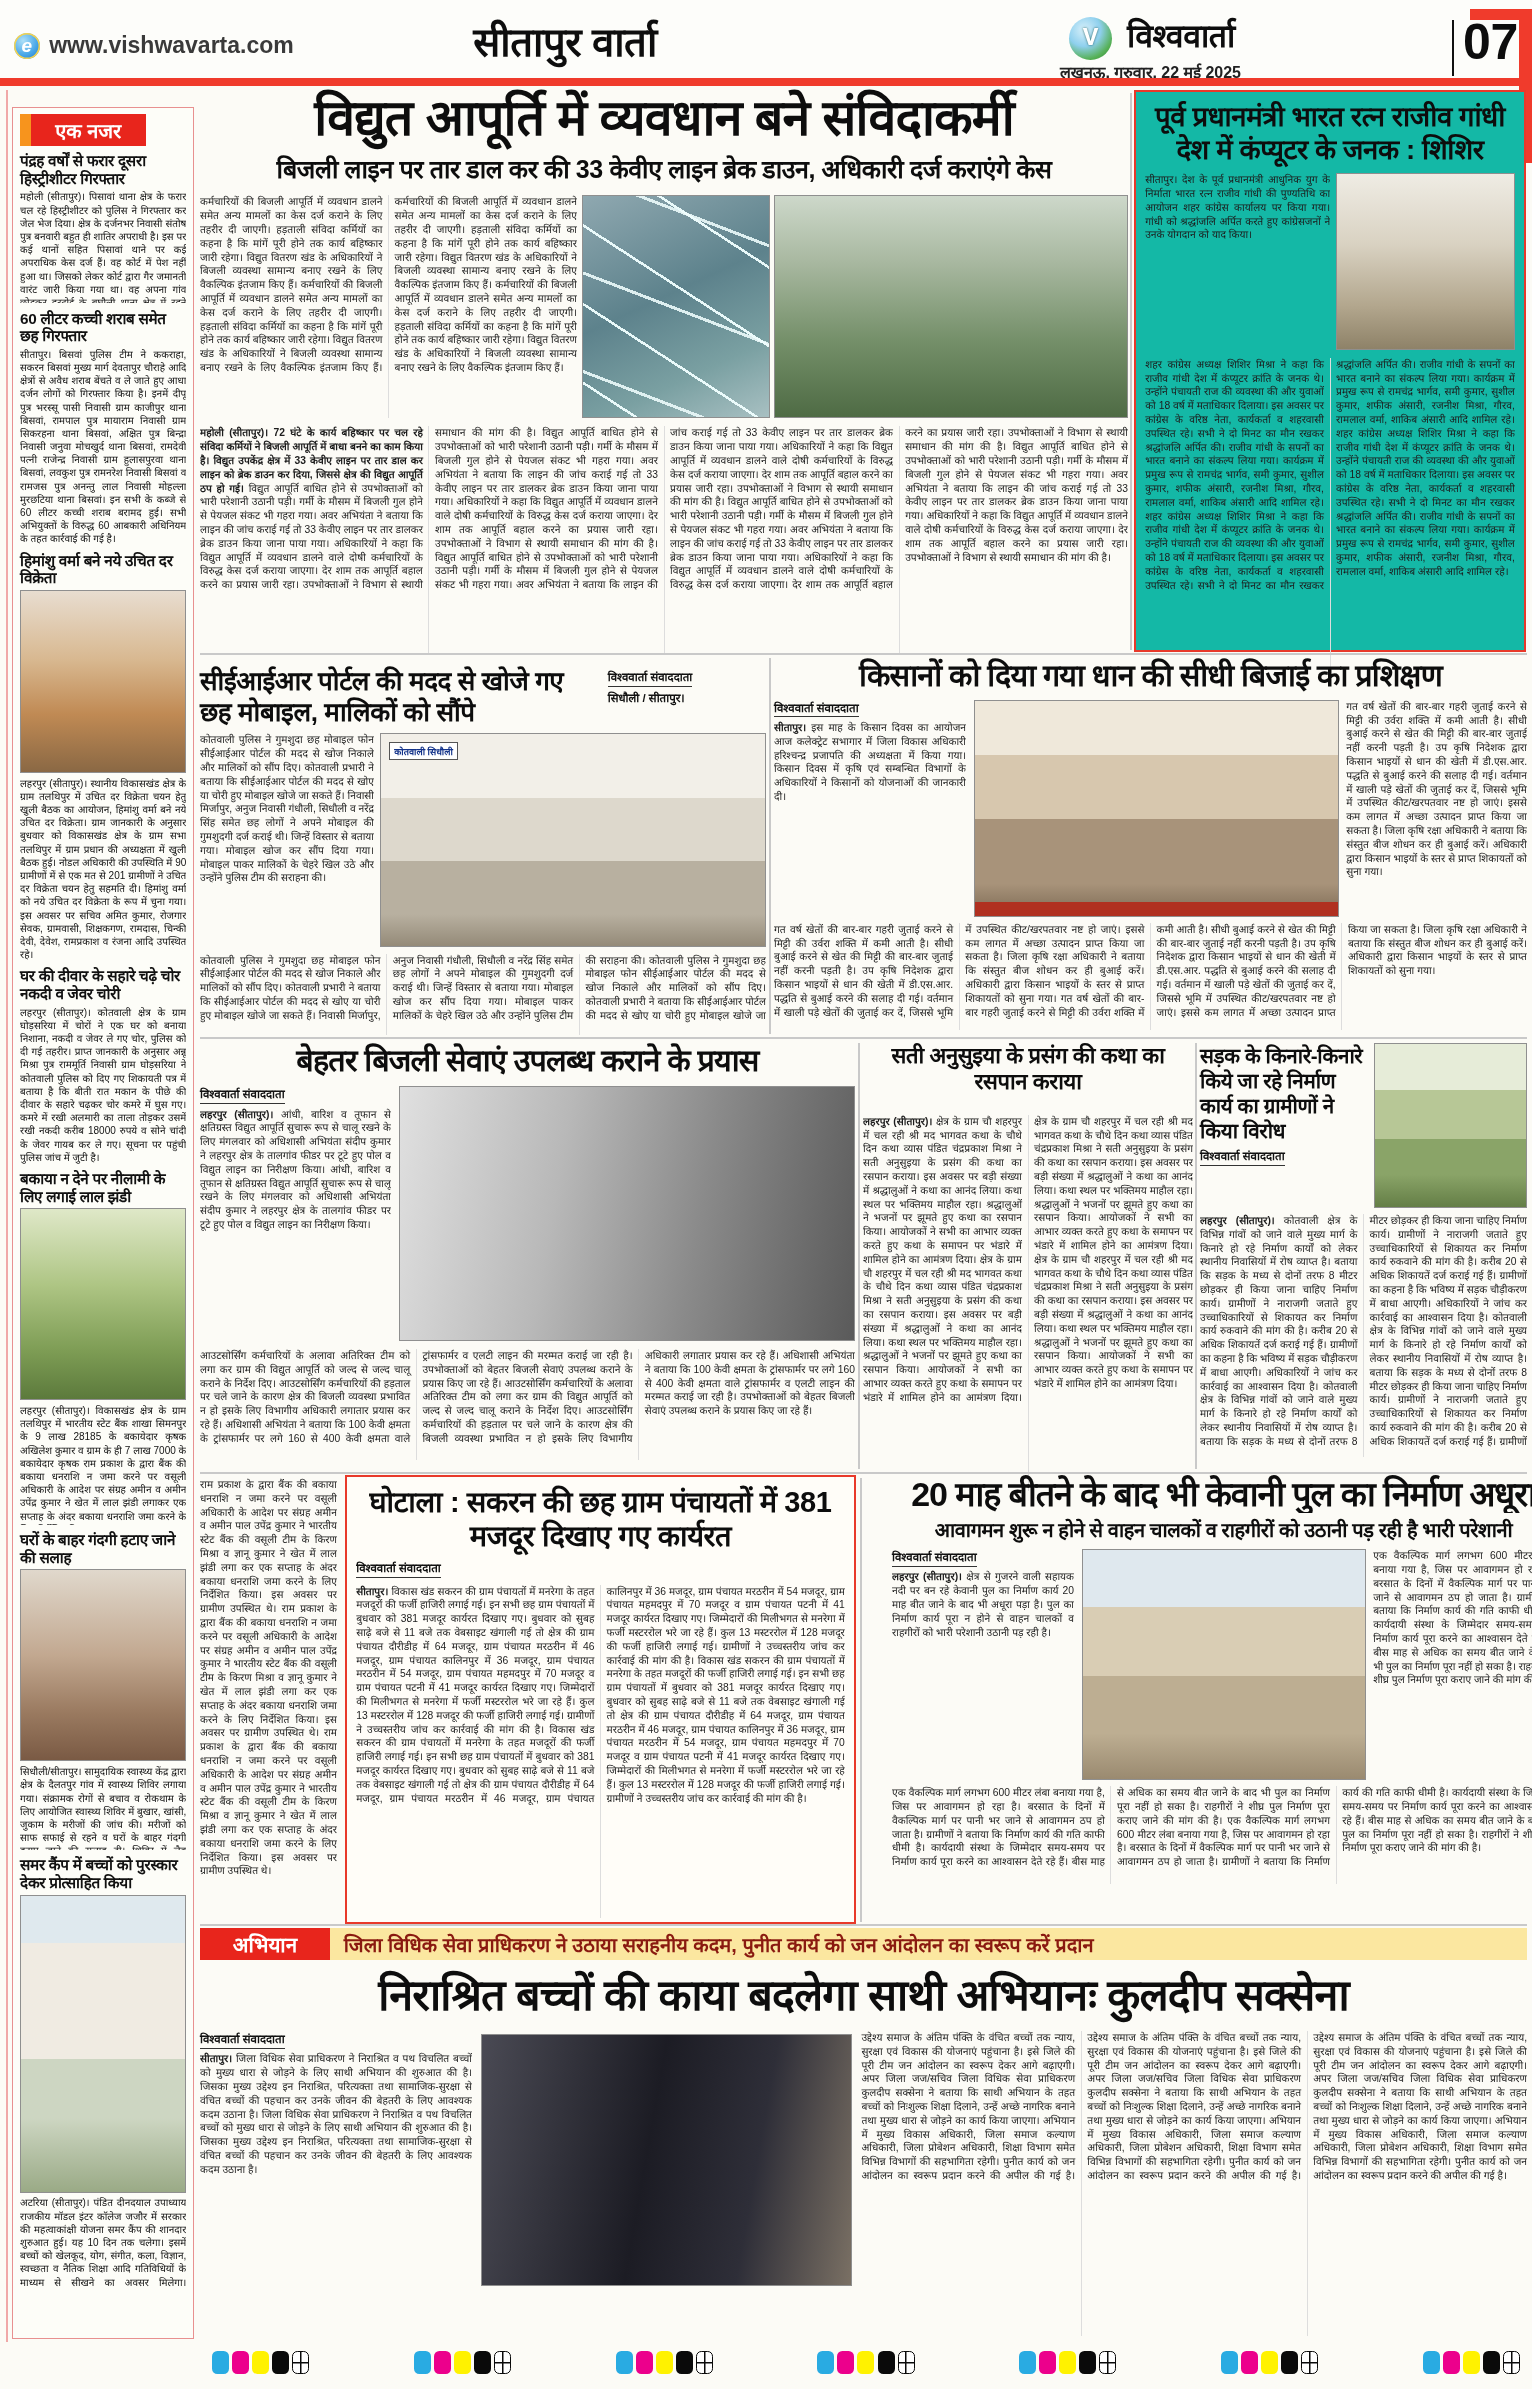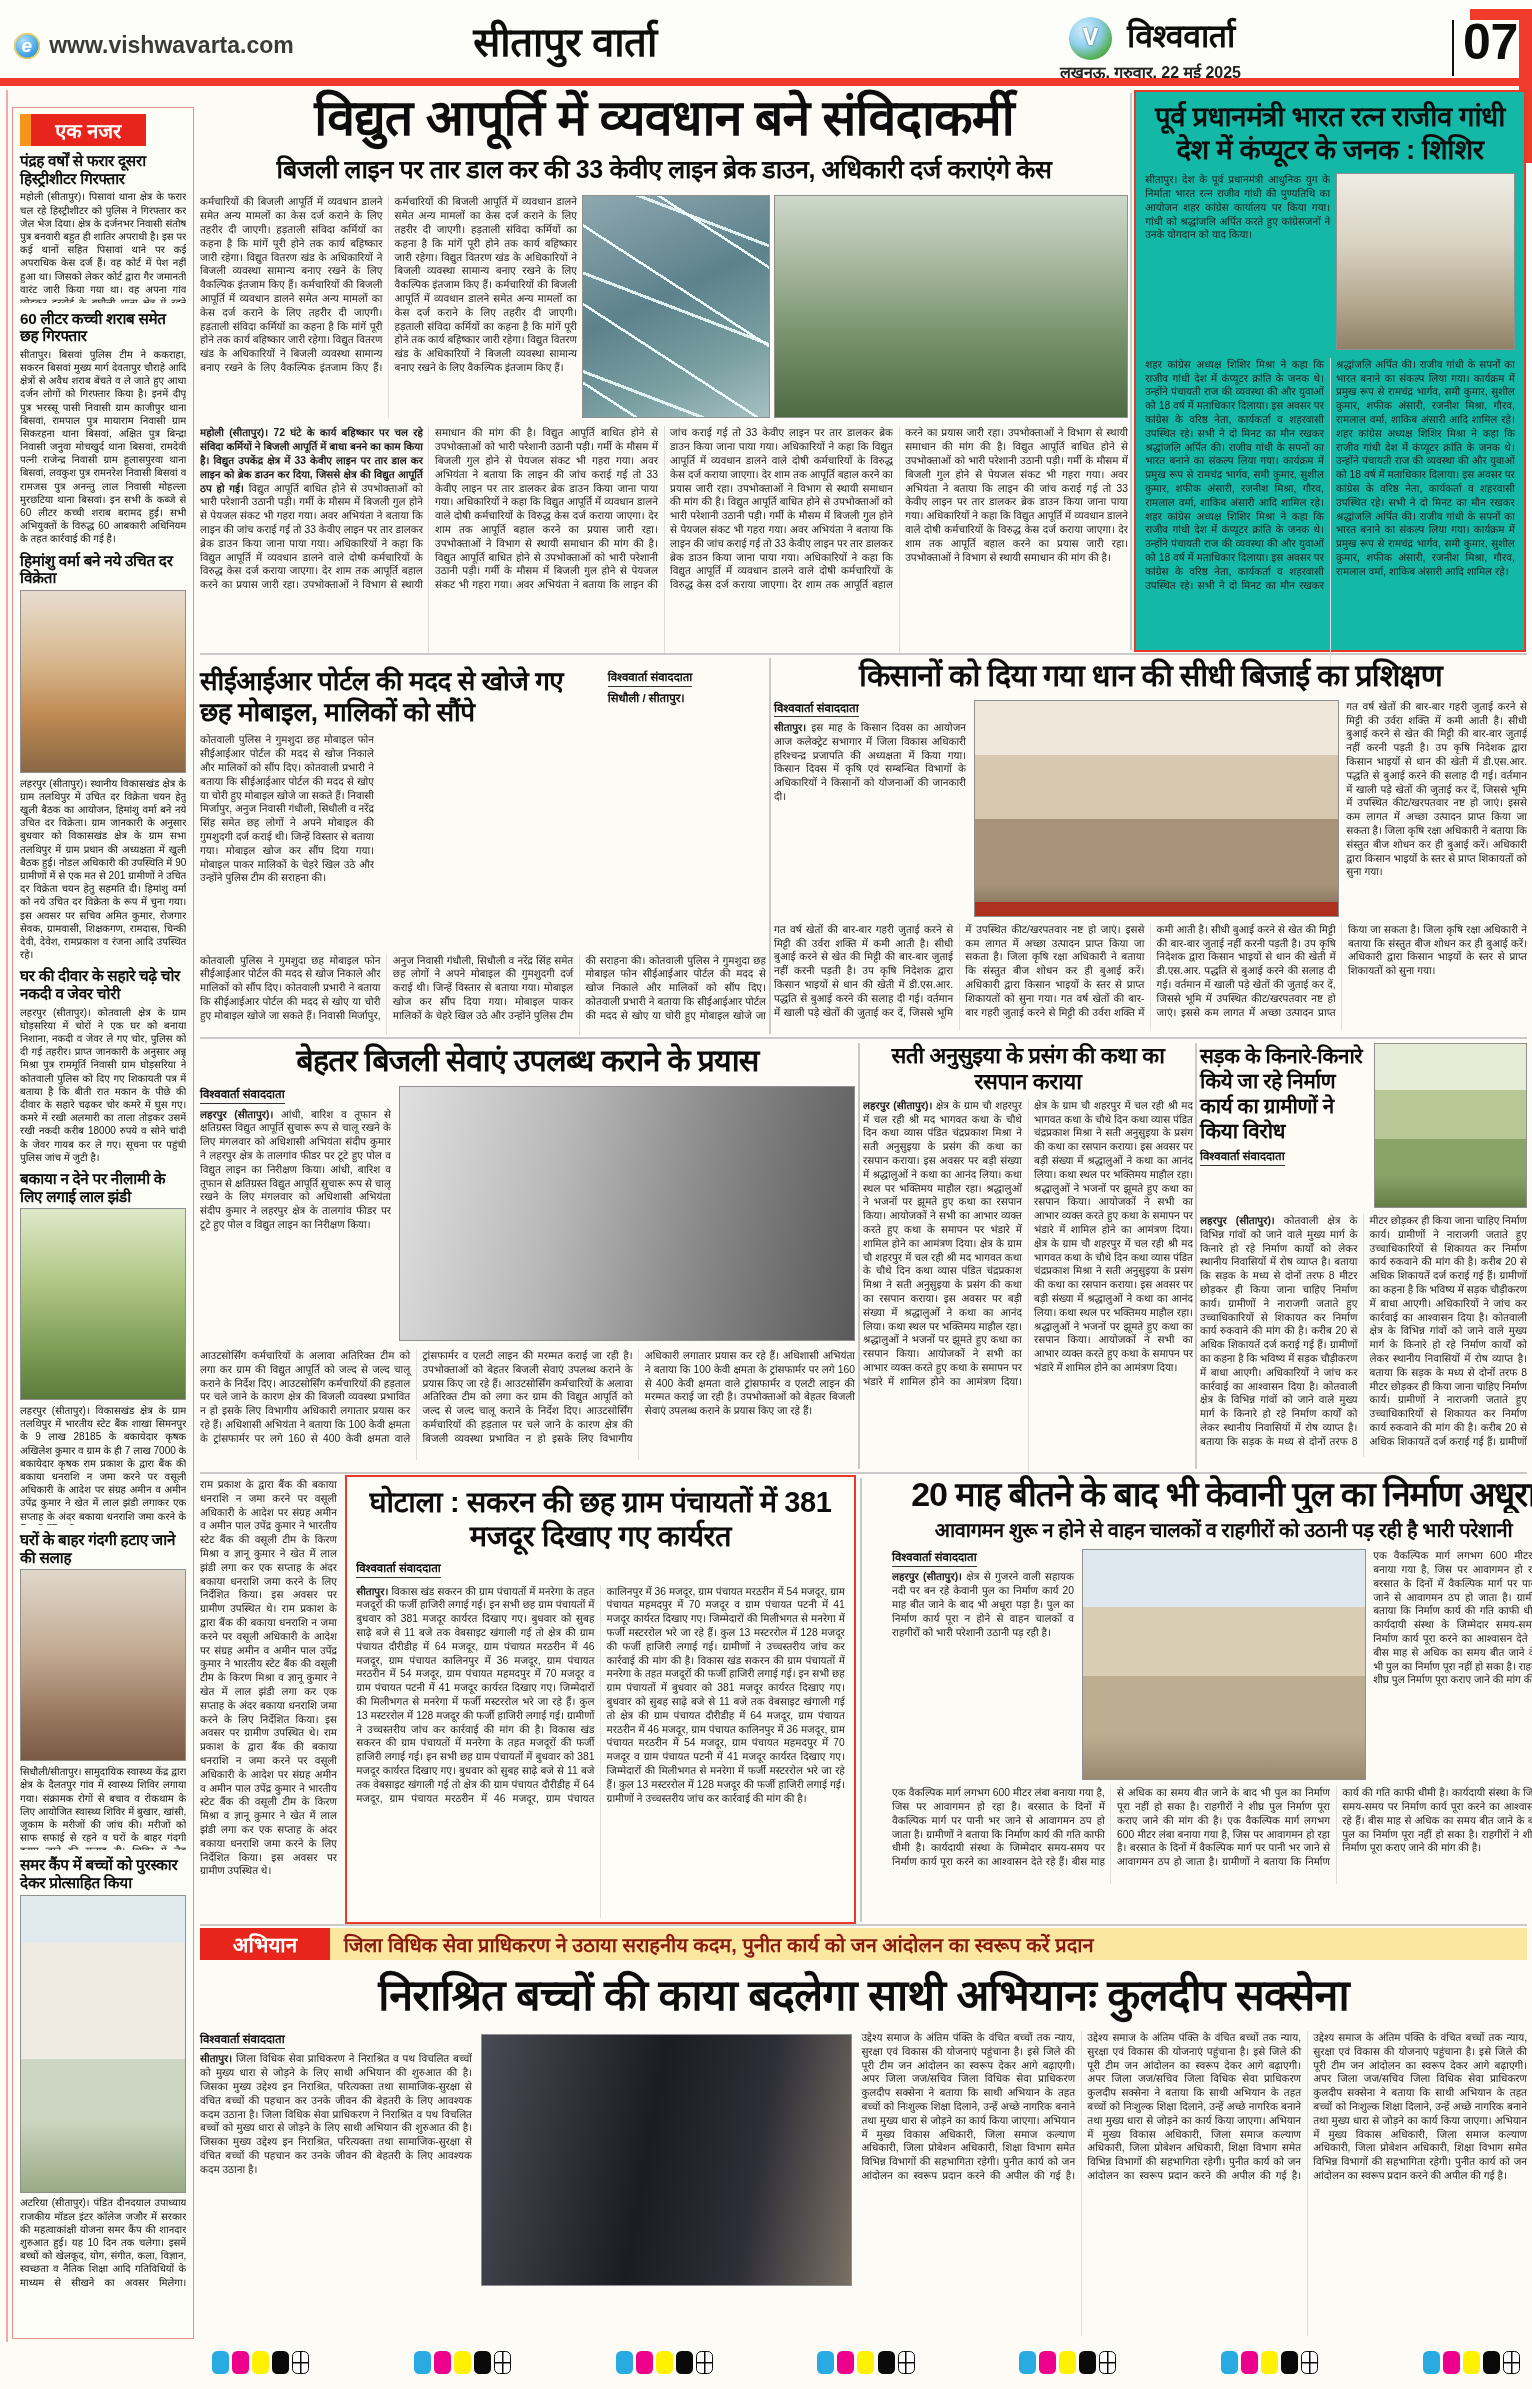--- a/index.html
+++ b/index.html
@@ -135,20 +135,23 @@
 <div class="abs" style="left:200px;top:658px;width:566px;height:376px;">
   <div style="display:flex;gap:10.7px;margin-top:8px;">
     <div class="hl" style="width:397px;font-size:26px;line-height:1.18;">सीईआईआर पोर्टल की मदद से खोजे गए छह मोबाइल, मालिकों को सौंपे</div>
     <div style="padding-top:3.1px;">
       <span class="byl">विश्ववार्ता संवाददाता</span><br>
       <span class="dl" style="font-size:11.5px;">सिधौली / सीतापुर।</span>
     </div>
   </div>
   <div style="display:flex;gap:6.1px;margin-top:6.1px;height:214px;">
     <div class="col" style="width:174px;height:214px;">कोतवाली पुलिस ने गुमशुदा छह मोबाइल फोन सीईआईआर पोर्टल की मदद से खोज निकाले और मालिकों को सौंप दिए। कोतवाली प्रभारी ने बताया कि सीईआईआर पोर्टल की मदद से खोए या चोरी हुए मोबाइल खोजे जा सकते हैं। निवासी मिर्जापुर, अनुज निवासी गंधौली, सिधौली व नरेंद्र सिंह समेत छह लोगों ने अपने मोबाइल की गुमशुदगी दर्ज कराई थी। जिन्हें विस्तार से बताया गया। मोबाइल खोज कर सौंप दिया गया। मोबाइल पाकर मालिकों के चेहरे खिल उठे और उन्होंने पुलिस टीम की सराहना की।</div>
+    <div class="ph ph-kotwali" style="flex:1;height:214px;">
+      <div class="board">कोतवाली सिधौली</div>
+    </div>
   </div>
   <div class="col c3" style="margin-top:6.1px;height:81px;">कोतवाली पुलिस ने गुमशुदा छह मोबाइल फोन सीईआईआर पोर्टल की मदद से खोज निकाले और मालिकों को सौंप दिए। कोतवाली प्रभारी ने बताया कि सीईआईआर पोर्टल की मदद से खोए या चोरी हुए मोबाइल खोजे जा सकते हैं। निवासी मिर्जापुर, अनुज निवासी गंधौली, सिधौली व नरेंद्र सिंह समेत छह लोगों ने अपने मोबाइल की गुमशुदगी दर्ज कराई थी। जिन्हें विस्तार से बताया गया। मोबाइल खोज कर सौंप दिया गया। मोबाइल पाकर मालिकों के चेहरे खिल उठे और उन्होंने पुलिस टीम की सराहना की। कोतवाली पुलिस ने गुमशुदा छह मोबाइल फोन सीईआईआर पोर्टल की मदद से खोज निकाले और मालिकों को सौंप दिए। कोतवाली प्रभारी ने बताया कि सीईआईआर पोर्टल की मदद से खोए या चोरी हुए मोबाइल खोजे जा सकते हैं। निवासी मिर्जापुर, अनुज निवासी गंधौली, सिधौली व नरेंद्र सिंह समेत छह लोगों ने अपने मोबाइल की गुमशुदगी दर्ज कराई थी। जिन्हें विस्तार से बताया गया। मोबाइल खोज कर सौंप दिया गया। मोबाइल पाकर मालिकों के चेहरे खिल उठे और उन्होंने पुलिस टीम की सराहना की।</div>
 </div>
 <div class="abs vr" style="left:769px;top:658px;height:376px;"></div>
 
 <div class="abs" style="left:774px;top:658px;width:753px;height:376px;">
   <div class="hl ctr" style="font-size:30.5px;letter-spacing:-0.8px;">किसानों को दिया गया धान की सीधी बिजाई का प्रशिक्षण</div>
   <div style="display:flex;gap:7.6px;margin-top:7.6px;height:217px;">
     <div style="width:192px;">
       <span class="byl">विश्ववार्ता संवाददाता</span>
@@ -178,21 +181,21 @@
       </div>
     </div>
     <div class="ph ph-office" style="flex:1;height:255px;"></div>
   </div>
   <div class="col c3" style="margin-top:7.6px;height:111px;">आउटसोर्सिंग कर्मचारियों के अलावा अतिरिक्त टीम को लगा कर ग्राम की विद्युत आपूर्ति को जल्द से जल्द चालू कराने के निर्देश दिए। आउटसोर्सिंग कर्मचारियों की हड़ताल पर चले जाने के कारण क्षेत्र की बिजली व्यवस्था प्रभावित न हो इसके लिए विभागीय अधिकारी लगातार प्रयास कर रहे हैं। अधिशासी अभियंता ने बताया कि 100 केवी क्षमता के ट्रांसफार्मर पर लगे 160 से 400 केवी क्षमता वाले ट्रांसफार्मर व एलटी लाइन की मरम्मत कराई जा रही है। उपभोक्ताओं को बेहतर बिजली सेवाएं उपलब्ध कराने के प्रयास किए जा रहे हैं। आउटसोर्सिंग कर्मचारियों के अलावा अतिरिक्त टीम को लगा कर ग्राम की विद्युत आपूर्ति को जल्द से जल्द चालू कराने के निर्देश दिए। आउटसोर्सिंग कर्मचारियों की हड़ताल पर चले जाने के कारण क्षेत्र की बिजली व्यवस्था प्रभावित न हो इसके लिए विभागीय अधिकारी लगातार प्रयास कर रहे हैं। अधिशासी अभियंता ने बताया कि 100 केवी क्षमता के ट्रांसफार्मर पर लगे 160 से 400 केवी क्षमता वाले ट्रांसफार्मर व एलटी लाइन की मरम्मत कराई जा रही है। उपभोक्ताओं को बेहतर बिजली सेवाएं उपलब्ध कराने के प्रयास किए जा रहे हैं।</div>
 </div>
 <div class="abs vr" style="left:858px;top:1043px;height:426px;"></div>
 
 <div class="abs" style="left:863px;top:1043px;width:330px;height:427px;">
   <div class="hl ctr" style="font-size:22px;line-height:1.2;">सती अनुसुइया के प्रसंग की कथा का रसपान कराया</div>
-  <div class="col c2" style="margin-top:3px;height:376px;">
+  <div class="col c2" style="margin-top:19px;height:376px;">
     <span class="dl">लहरपुर (सीतापुर)।</span>
     <span>क्षेत्र के ग्राम चौ शहरपुर में चल रही श्री मद भागवत कथा के चौथे दिन कथा व्यास पंडित चंद्रप्रकाश मिश्रा ने सती अनुसुइया के प्रसंग की कथा का रसपान कराया। इस अवसर पर बड़ी संख्या में श्रद्धालुओं ने कथा का आनंद लिया। कथा स्थल पर भक्तिमय माहौल रहा। श्रद्धालुओं ने भजनों पर झूमते हुए कथा का रसपान किया। आयोजकों ने सभी का आभार व्यक्त करते हुए कथा के समापन पर भंडारे में शामिल होने का आमंत्रण दिया। क्षेत्र के ग्राम चौ शहरपुर में चल रही श्री मद भागवत कथा के चौथे दिन कथा व्यास पंडित चंद्रप्रकाश मिश्रा ने सती अनुसुइया के प्रसंग की कथा का रसपान कराया। इस अवसर पर बड़ी संख्या में श्रद्धालुओं ने कथा का आनंद लिया। कथा स्थल पर भक्तिमय माहौल रहा। श्रद्धालुओं ने भजनों पर झूमते हुए कथा का रसपान किया। आयोजकों ने सभी का आभार व्यक्त करते हुए कथा के समापन पर भंडारे में शामिल होने का आमंत्रण दिया। क्षेत्र के ग्राम चौ शहरपुर में चल रही श्री मद भागवत कथा के चौथे दिन कथा व्यास पंडित चंद्रप्रकाश मिश्रा ने सती अनुसुइया के प्रसंग की कथा का रसपान कराया। इस अवसर पर बड़ी संख्या में श्रद्धालुओं ने कथा का आनंद लिया। कथा स्थल पर भक्तिमय माहौल रहा। श्रद्धालुओं ने भजनों पर झूमते हुए कथा का रसपान किया। आयोजकों ने सभी का आभार व्यक्त करते हुए कथा के समापन पर भंडारे में शामिल होने का आमंत्रण दिया। क्षेत्र के ग्राम चौ शहरपुर में चल रही श्री मद भागवत कथा के चौथे दिन कथा व्यास पंडित चंद्रप्रकाश मिश्रा ने सती अनुसुइया के प्रसंग की कथा का रसपान कराया। इस अवसर पर बड़ी संख्या में श्रद्धालुओं ने कथा का आनंद लिया। कथा स्थल पर भक्तिमय माहौल रहा। श्रद्धालुओं ने भजनों पर झूमते हुए कथा का रसपान किया। आयोजकों ने सभी का आभार व्यक्त करते हुए कथा के समापन पर भंडारे में शामिल होने का आमंत्रण दिया।</span>
   </div>
 </div>
 <div class="abs vr" style="left:1195px;top:1043px;height:426px;"></div>
 
 <div class="abs" style="left:1200px;top:1043px;width:327px;height:427px;">
   <div style="display:flex;gap:6.1px;">
     <div style="flex:1;">
       <div class="hl" style="font-size:20.6px;line-height:1.22;">सड़क के किनारे-किनारे किये जा रहे निर्माण कार्य का ग्रामीणों ने किया विरोध</div>

